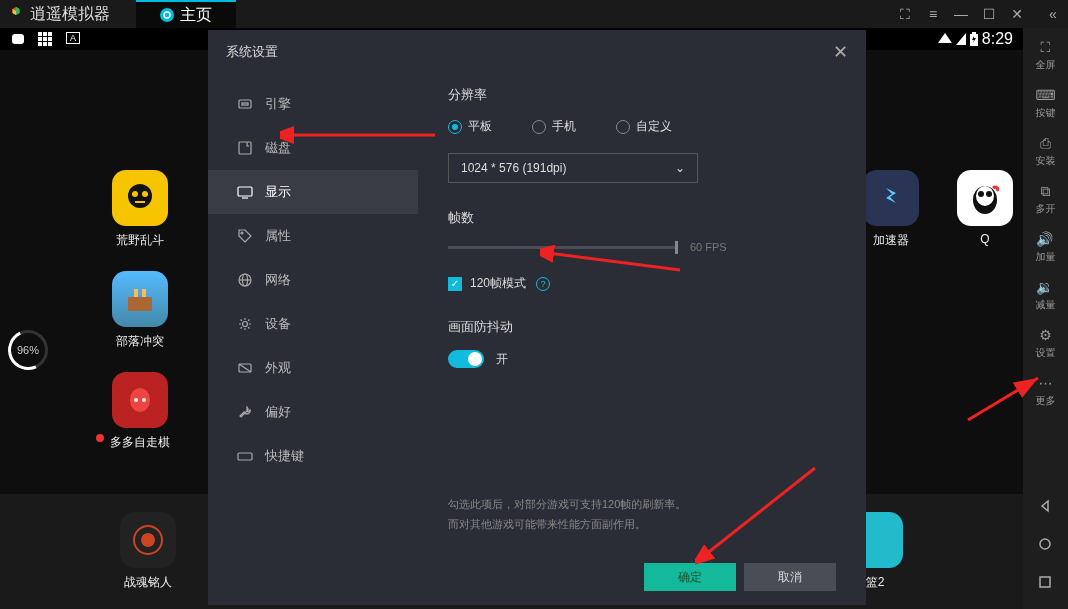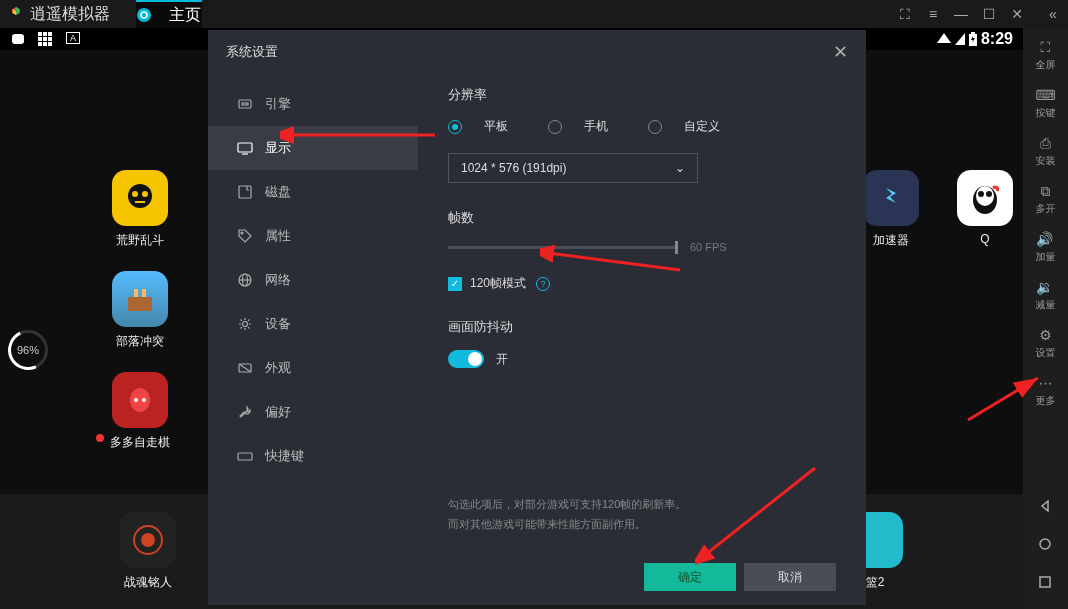--- a/index.html
+++ b/index.html
@@ -3,31 +3,31 @@
 <meta charset="utf-8">
 <style>
 *{margin:0;padding:0;box-sizing:border-box;font-family:"Microsoft YaHei",sans-serif}
 body{width:1068px;height:609px;background:#000;overflow:hidden;position:relative;color:#fff}
 
 
 .titlebar{height:28px;background:#1a1a1a;display:flex;align-items:center;padding:0 8px;position:relative}
 .titlebar-left{display:flex;align-items:center;gap:6px}
 .logo{width:16px;height:16px;position:relative}
 .app-title{font-size:16px;color:#ddd}
-.tab-home{margin-left:20px;display:flex;align-items:center;gap:18px;background:#0a0a0a;padding:4px 1px;height:28px;border-top:2px solid #0bd}
+.tab-home{margin-left:20px;display:flex;align-items:center;gap:6px;background:#0a0a0a;padding:4px 24px;height:28px;border-top:2px solid #0bd}
 .tab-home-icon{width:14px;height:14px;background:#0bd;border-radius:50%;display:flex;align-items:center;justify-content:center}
 .titlebar-right{position:absolute;right:8px;display:flex;gap:14px;align-items:center}
 .tb-icon{width:14px;height:14px;cursor:pointer;display:flex;align-items:center;justify-content:center;color:#aaa;font-size:14px}
 
 
 .main{position:absolute;top:28px;left:0;right:45px;bottom:0;background:#111}
 .statusbar{height:22px;display:flex;align-items:center;justify-content:space-between;padding:0 10px;background:#000}
 .statusbar-left{display:flex;gap:10px}
 .sb-icon{width:18px;height:14px;color:#fff}
-.statusbar-right{display:flex;align-items:center;gap:4px;font-size:16px;font-weight:700}
+.statusbar-right{display:flex;align-items:center;gap:4px;font-size:16px;font-weight:400}
 
 .content{position:absolute;top:22px;left:0;right:0;bottom:0;background:#0e0e0e}
 .apps-col{position:absolute;left:110px;top:120px;display:flex;flex-direction:column;gap:22px}
 .app-item{display:flex;flex-direction:column;align-items:center;gap:6px;position:relative}
 .app-icon{width:56px;height:56px;border-radius:14px}
 .app-label{font-size:12px;color:#eee}
 .red-dot{position:absolute;left:-14px;top:62px;width:8px;height:8px;background:#e33;border-radius:50%}
 .apps-col-r{position:absolute;right:10px;top:120px;display:flex;flex-direction:row;gap:38px}
 
 
@@ -44,21 +44,21 @@
 .modal-header{height:44px;display:flex;align-items:center;justify-content:space-between;padding:0 18px;font-size:13px;color:#ddd}
 .modal-close{cursor:pointer;font-size:18px;color:#aaa}
 .modal-body{flex:1;display:flex;position:relative}
 .modal-sidebar{width:210px;padding-top:8px}
 .ms-item{height:44px;display:flex;align-items:center;gap:12px;padding-left:29px;font-size:13px;color:#bbb;cursor:pointer}
 .ms-item.active{background:#393c45;color:#fff}
 .ms-icon{width:16px;height:16px;display:flex;align-items:center;justify-content:center}
 .modal-content{flex:1;padding:12px 30px;position:relative}
 .section-title{font-size:13px;color:#ddd;margin-bottom:14px}
 .radio-row{display:flex;gap:40px;margin-bottom:18px}
-.radio{display:flex;align-items:center;gap:22px;cursor:pointer;font-size:12px;color:#ddd}
+.radio{display:flex;align-items:center;gap:6px;cursor:pointer;font-size:12px;color:#ddd}
 .radio-circle{width:14px;height:14px;border:1.5px solid #888;border-radius:50%;display:flex;align-items:center;justify-content:center}
 .radio.checked .radio-circle{border-color:#1bd}
 .radio.checked .radio-circle::after{content:"";width:6px;height:6px;background:#1bd;border-radius:50%}
 .dropdown{width:250px;height:30px;border:1px solid #555;display:flex;align-items:center;justify-content:space-between;padding:0 12px;font-size:12px;color:#ddd;cursor:pointer;margin-bottom:26px}
 .slider-row{display:flex;align-items:center;gap:12px;margin-bottom:22px}
 .slider{flex:1;max-width:230px;height:3px;background:#4a4d55;position:relative}
 .slider::after{content:"";position:absolute;right:0;top:-5px;width:3px;height:13px;background:#888}
 .slider-label{font-size:11px;color:#777}
 .checkbox-row{display:flex;align-items:center;gap:8px;margin-bottom:26px;font-size:12px;color:#ddd}
 .checkbox{width:14px;height:14px;background:#1bd;display:flex;align-items:center;justify-content:center;color:#fff;font-size:10px}
@@ -240,37 +240,37 @@
     <div class="modal-sidebar">
       <div class="ms-item">
           <span class="ms-icon">
             <svg width="16" height="16" viewBox="0 0 16 16" fill="none" stroke="#aaa" stroke-width="1.2">
               <rect x="2" y="4" width="12" height="8" rx="1"></rect>
               <rect x="5" y="7" width="6" height="2"></rect>
             </svg>
           </span>
           <span>引擎</span>
         </div>
+      <div class="ms-item">
+          <span class="ms-icon">
+            <svg width="16" height="16" viewBox="0 0 16 16" fill="none" stroke="#aaa" stroke-width="1.2">
+              <rect x="2" y="2" width="12" height="12" rx="1"></rect>
+              <polyline points="10,2 10,6 12,6"></polyline>
+            </svg>
+          </span>
+          <span>磁盘</span>
+        </div>
       <div class="ms-item active">
           <span class="ms-icon">
             <svg width="16" height="16" viewBox="0 0 16 16" fill="none" stroke="#fff" stroke-width="1.2">
               <rect x="1" y="3" width="14" height="9" rx="1"></rect>
               <line x1="5" y1="14" x2="11" y2="14"></line>
             </svg>
           </span>
           <span>显示</span>
-        </div>
-      <div class="ms-item">
-          <span class="ms-icon">
-            <svg width="16" height="16" viewBox="0 0 16 16" fill="none" stroke="#aaa" stroke-width="1.2">
-              <rect x="2" y="2" width="12" height="12" rx="1"></rect>
-              <polyline points="10,2 10,6 12,6"></polyline>
-            </svg>
-          </span>
-          <span>磁盘</span>
         </div>
       <div class="ms-item">
           <span class="ms-icon">
             <svg width="16" height="16" viewBox="0 0 16 16" fill="none" stroke="#aaa" stroke-width="1.2">
               <path d="M2 2h6l6 6-6 6-6-6z"></path>
               <circle cx="5" cy="5" r="1"></circle>
             </svg>
           </span>
           <span>属性</span>
         </div>

